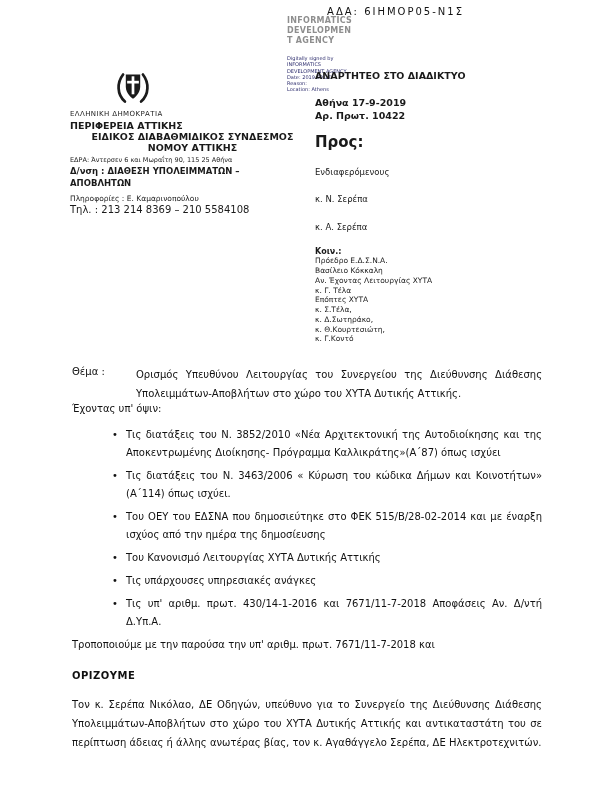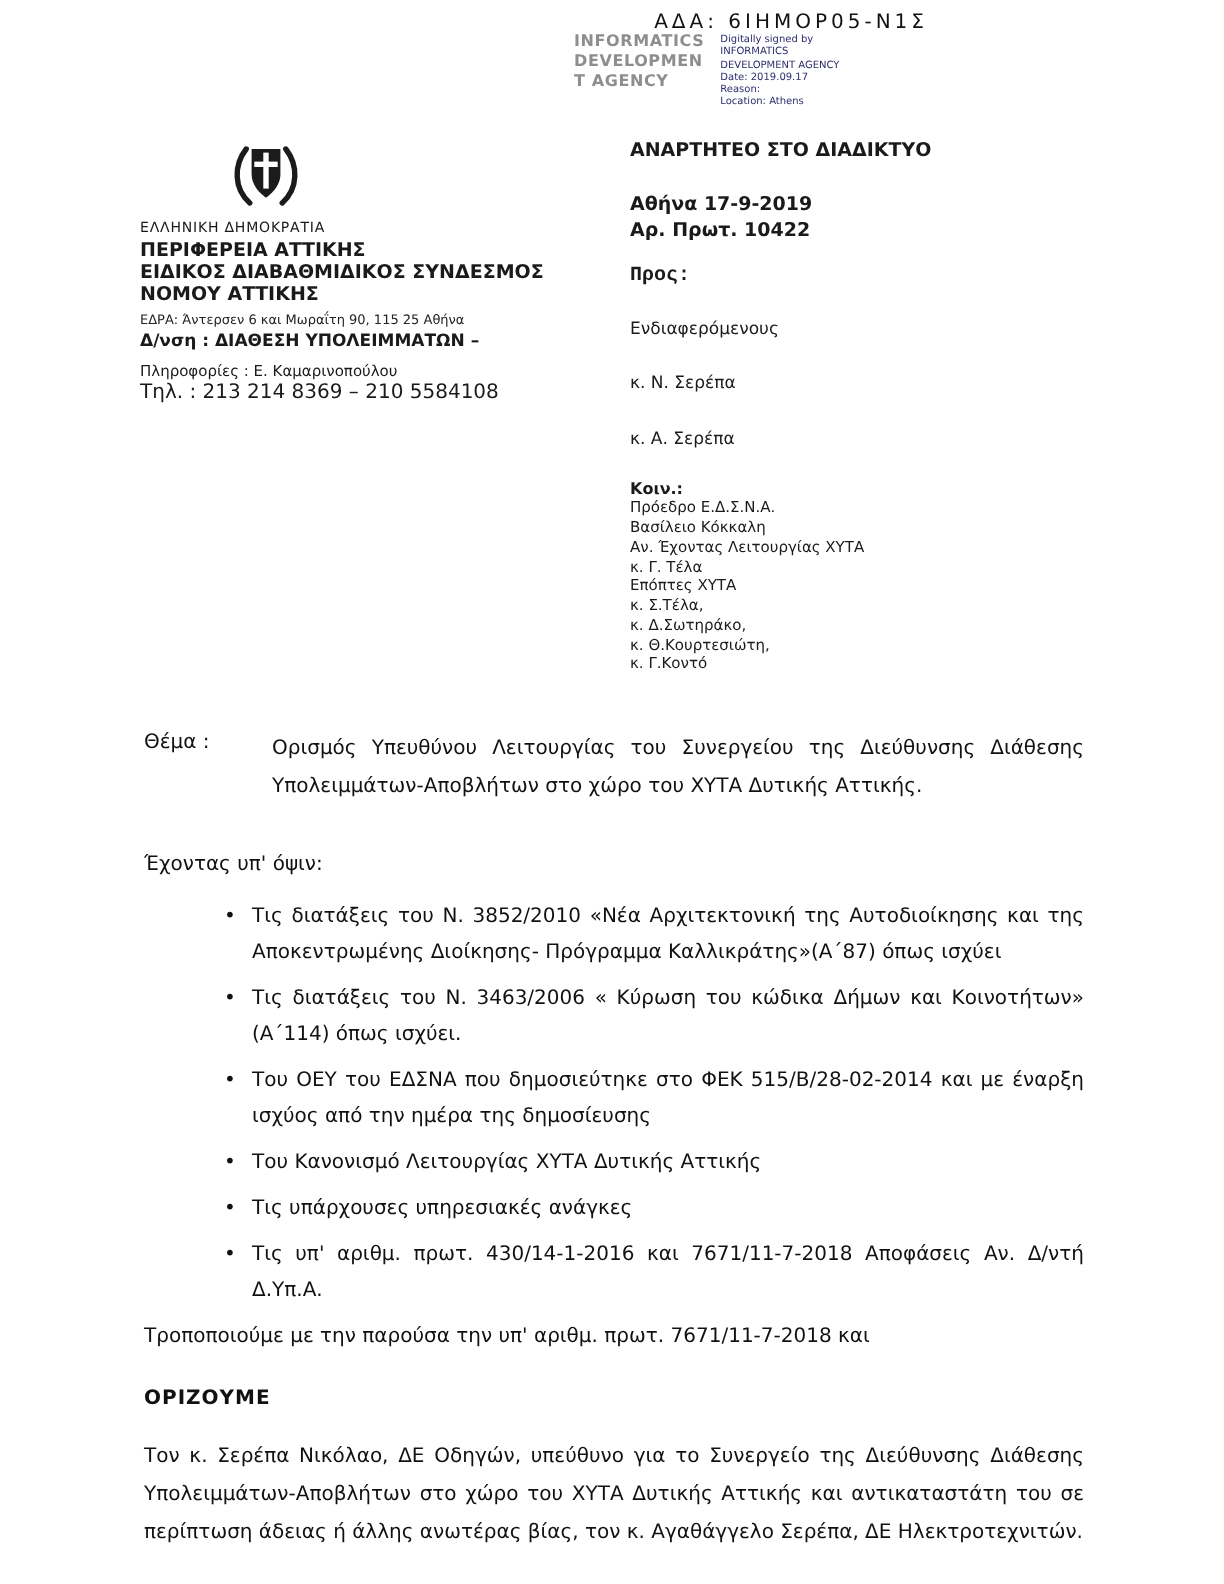--- a/index.html
+++ b/index.html
@@ -12,49 +12,49 @@
     overflow:hidden;
   }
   
   .ada{
     position:absolute;top:6px;right:88px;
     font-size:10px;letter-spacing:2px;font-weight:500;color:#111;
   }
   
   .stamp{
     position:absolute;left:287px;top:16px;
-    display:flex;gap:8px;align-items:flex-start;
+    display:flex;gap:8px;align-items:flex-start;flex-direction:column;
   }
   .stamp-agency{font-size:8px;font-weight:700;color:#8e8e8e;line-height:1.25;letter-spacing:.3px;}
   .stamp-details{font-size:5px;color:#2e2e6e;line-height:1.25;padding-top:1px;}
   
   .sender{position:absolute;left:70px;top:70px;width:245px;}
   .emblem{display:block;margin-left:45px;margin-bottom:4px;}
   .s-republic{font-size:7px;letter-spacing:.4px;margin-top:2px;}
   .s-region{font-size:9.5px;font-weight:700;margin-top:2px;}
-  .s-org{font-size:9.5px;font-weight:700;line-height:1.2;}
+  .s-org{font-size:9.5px;font-weight:700;line-height:1.2;text-align:center;}
   .s-address{font-size:6.5px;margin-top:2px;color:#222;}
   .s-dept{font-size:8.5px;font-weight:700;line-height:1.25;margin-top:2px;}
   .s-contact{font-size:7.5px;margin-top:5px;}
   .s-phone{font-size:10px;margin-top:1px;}
   
   .meta{position:absolute;left:315px;top:70px;width:235px;}
   .m-publish{font-size:9.5px;font-weight:700;}
   .m-date{font-size:9.5px;font-weight:700;margin-top:16px;}
   .m-protocol{font-size:9.5px;font-weight:700;margin-top:2px;}
-  .m-tolabel{font-size:10px;font-weight:700;margin-top:12px;font-family:Liberation Mono, monospace;}
+  .m-tolabel{font-size:15px;font-weight:700;margin-top:12px;}
   .m-to{font-size:8.5px;line-height:1.35;margin-top:16px;}
   .m-cclabel{font-size:8px;font-weight:700;margin-top:14px;}
   .m-cc{font-size:7.5px;line-height:1.3;}
   
   .bodytext{position:absolute;left:72px;top:366px;width:470px;font-size:10px;color:#111;}
   .subject-row{display:flex;gap:18px;}
   .subject-label{flex:0 0 46px;}
   .subject-text{flex:1;text-align:justify;line-height:1.85;}
-  .having{margin-top:24px;}
+  .having{}
   .bullets{margin-top:12px;padding-left:40px;}
   .bullet-item{position:relative;padding-left:14px;text-align:justify;line-height:1.8;margin-bottom:5px;}
   .bullet-item::before{content:"•";position:absolute;left:0;top:0;}
   .amend{margin-top:4px;line-height:1.8;}
   .orizoume{margin-top:16px;font-weight:700;letter-spacing:.5px;}
   .final{margin-top:14px;text-align:justify;line-height:1.9;}
 </style>
 </head>
 <body>
 
@@ -85,20 +85,21 @@
       <path d="M12 5 h16 v14 c0 8 -8 13 -8 13 s-8 -5 -8 -13 z" fill="#1b1b1b"></path>
       <rect x="18.5" y="7" width="3" height="20" fill="#ffffff"></rect>
       <rect x="13.5" y="12" width="13" height="3" fill="#ffffff"></rect>
     </svg>
     <div class="s-republic">ΕΛΛΗΝΙΚΗ ΔΗΜΟΚΡΑΤΙΑ</div>
     <div class="s-region">ΠΕΡΙΦΕΡΕΙΑ ΑΤΤΙΚΗΣ</div>
     <div class="s-org">ΕΙΔΙΚΟΣ ΔΙΑΒΑΘΜΙΔΙΚΟΣ ΣΥΝΔΕΣΜΟΣ</div>
     <div class="s-org">ΝΟΜΟΥ ΑΤΤΙΚΗΣ</div>
     <div class="s-address">ΕΔΡΑ: Άντερσεν 6 και Μωραΐτη 90, 115 25 Αθήνα</div>
     <div class="s-dept">Δ/νση : ΔΙΑΘΕΣΗ ΥΠΟΛΕΙΜΜΑΤΩΝ –</div>
+    <div class="s-dept">ΑΠΟΒΛΗΤΩΝ</div>
     <div class="s-contact">Πληροφορίες : Ε. Καμαρινοπούλου</div>
     <div class="s-phone">Τηλ. : 213 214 8369 – 210 5584108</div>
   </div>
 
   <div class="meta">
     <div class="m-publish">ΑΝΑΡΤΗΤΕΟ ΣΤΟ ΔΙΑΔΙΚΤΥΟ</div>
     <div class="m-date">Αθήνα 17-9-2019</div>
     <div class="m-protocol">Αρ. Πρωτ. 10422</div>
     <div class="m-tolabel">Προς:</div>
     <div class="m-to">Ενδιαφερόμενους</div>

